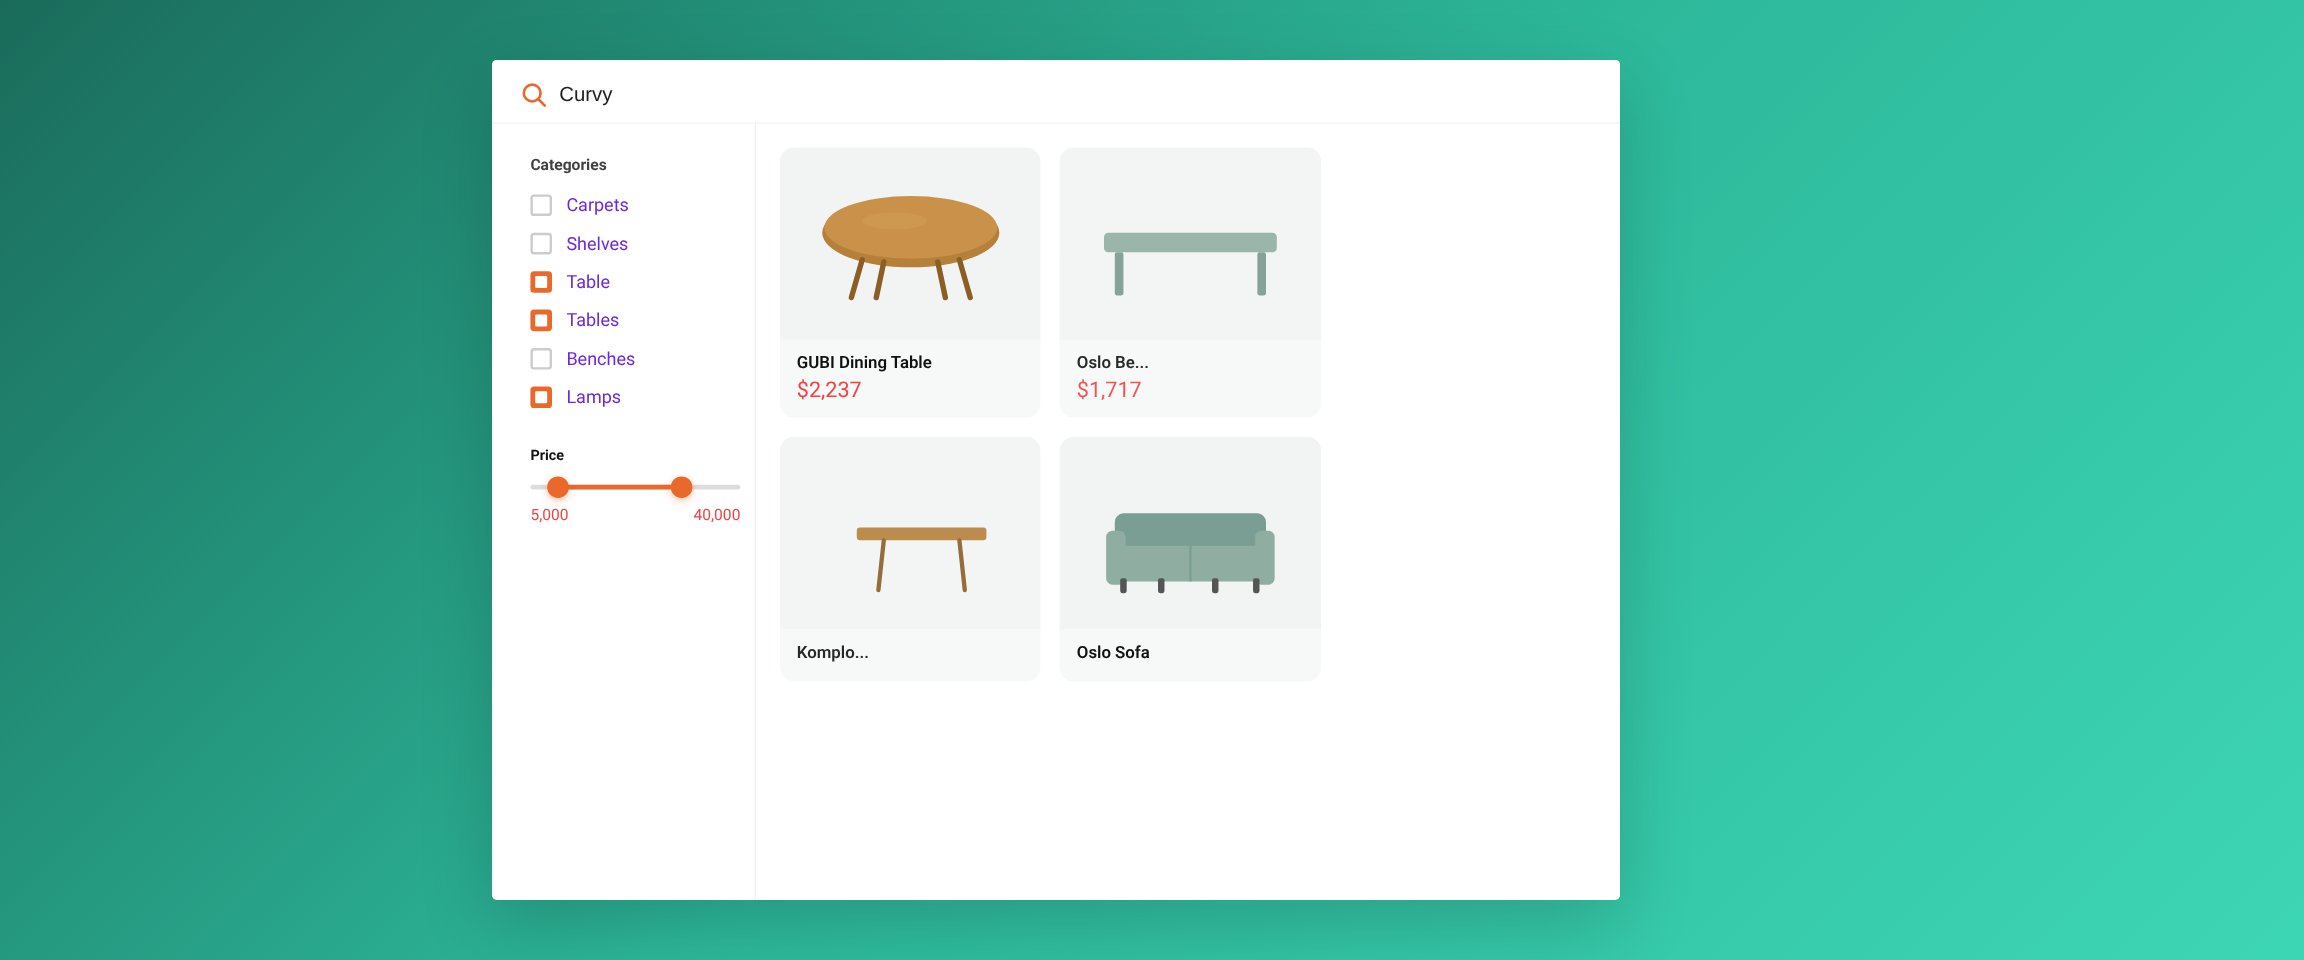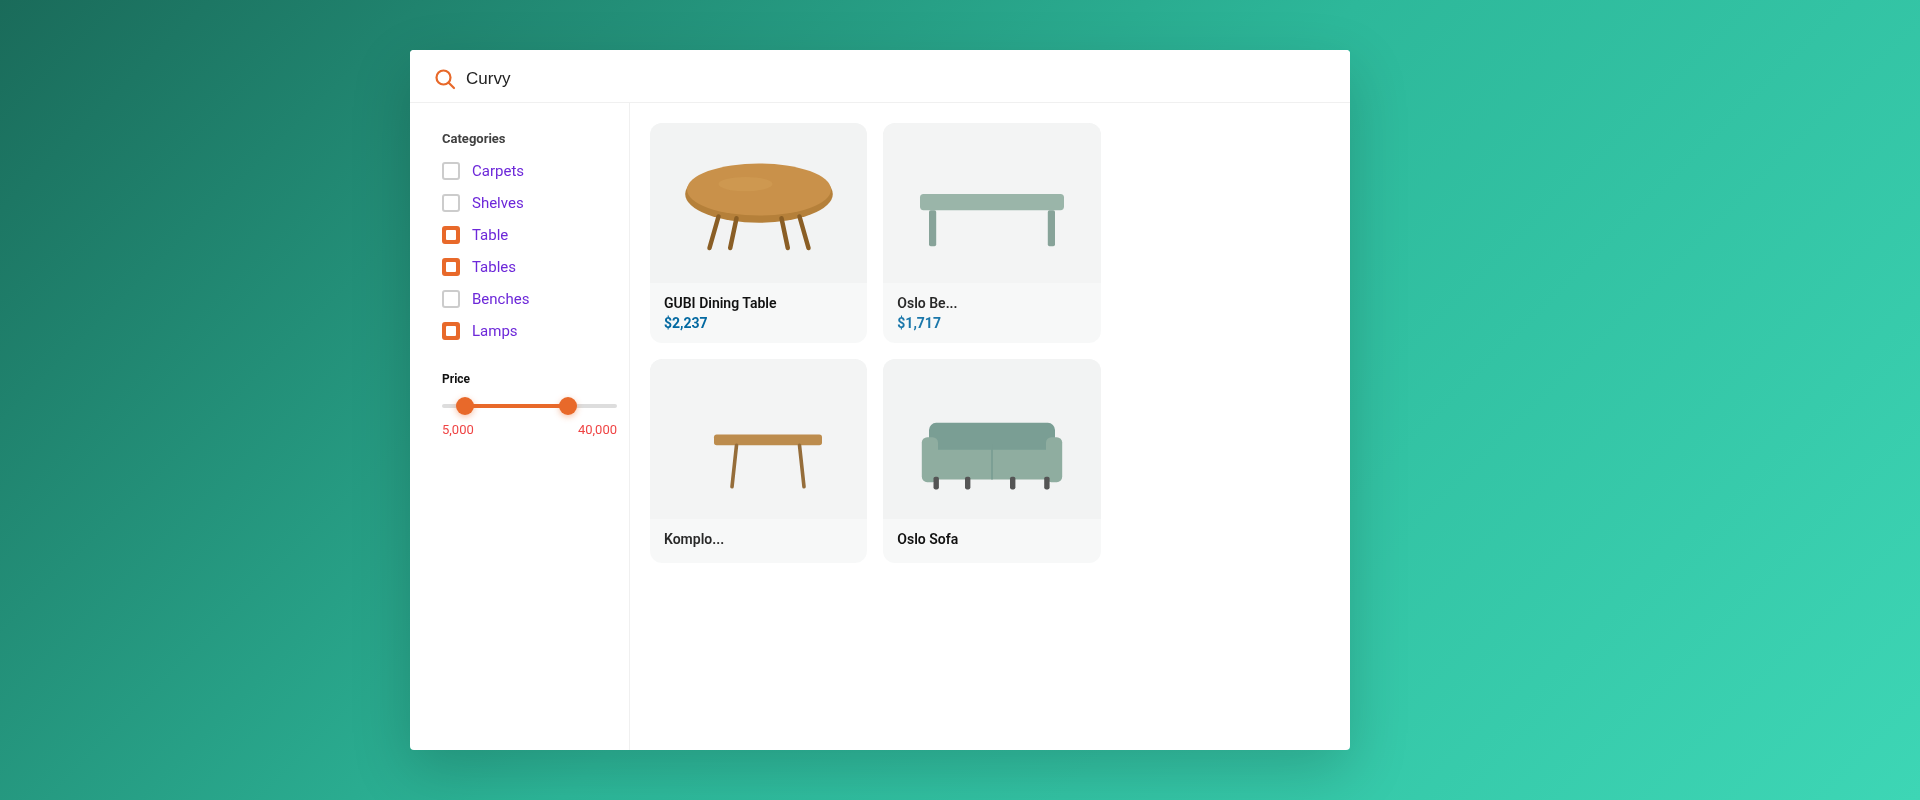--- a/index.html
+++ b/index.html
@@ -203,23 +203,23 @@
     }
 
     .product-name {
       font-size: 14px;
       font-weight: 600;
       color: #111;
       margin-bottom: 4px;
     }
 
     .product-price {
-      font-size: 14px;
-      font-weight: 700;
-      color: #0369a1;
+      font-size: 18px;
+      font-weight: 400;
+      color: #ef4444;
     }
 
     
     .product-card.partial {
       opacity: 0.9;
     }
 
     .grid-row {
       display: grid;
       grid-template-columns: repeat(3, 1fr);

